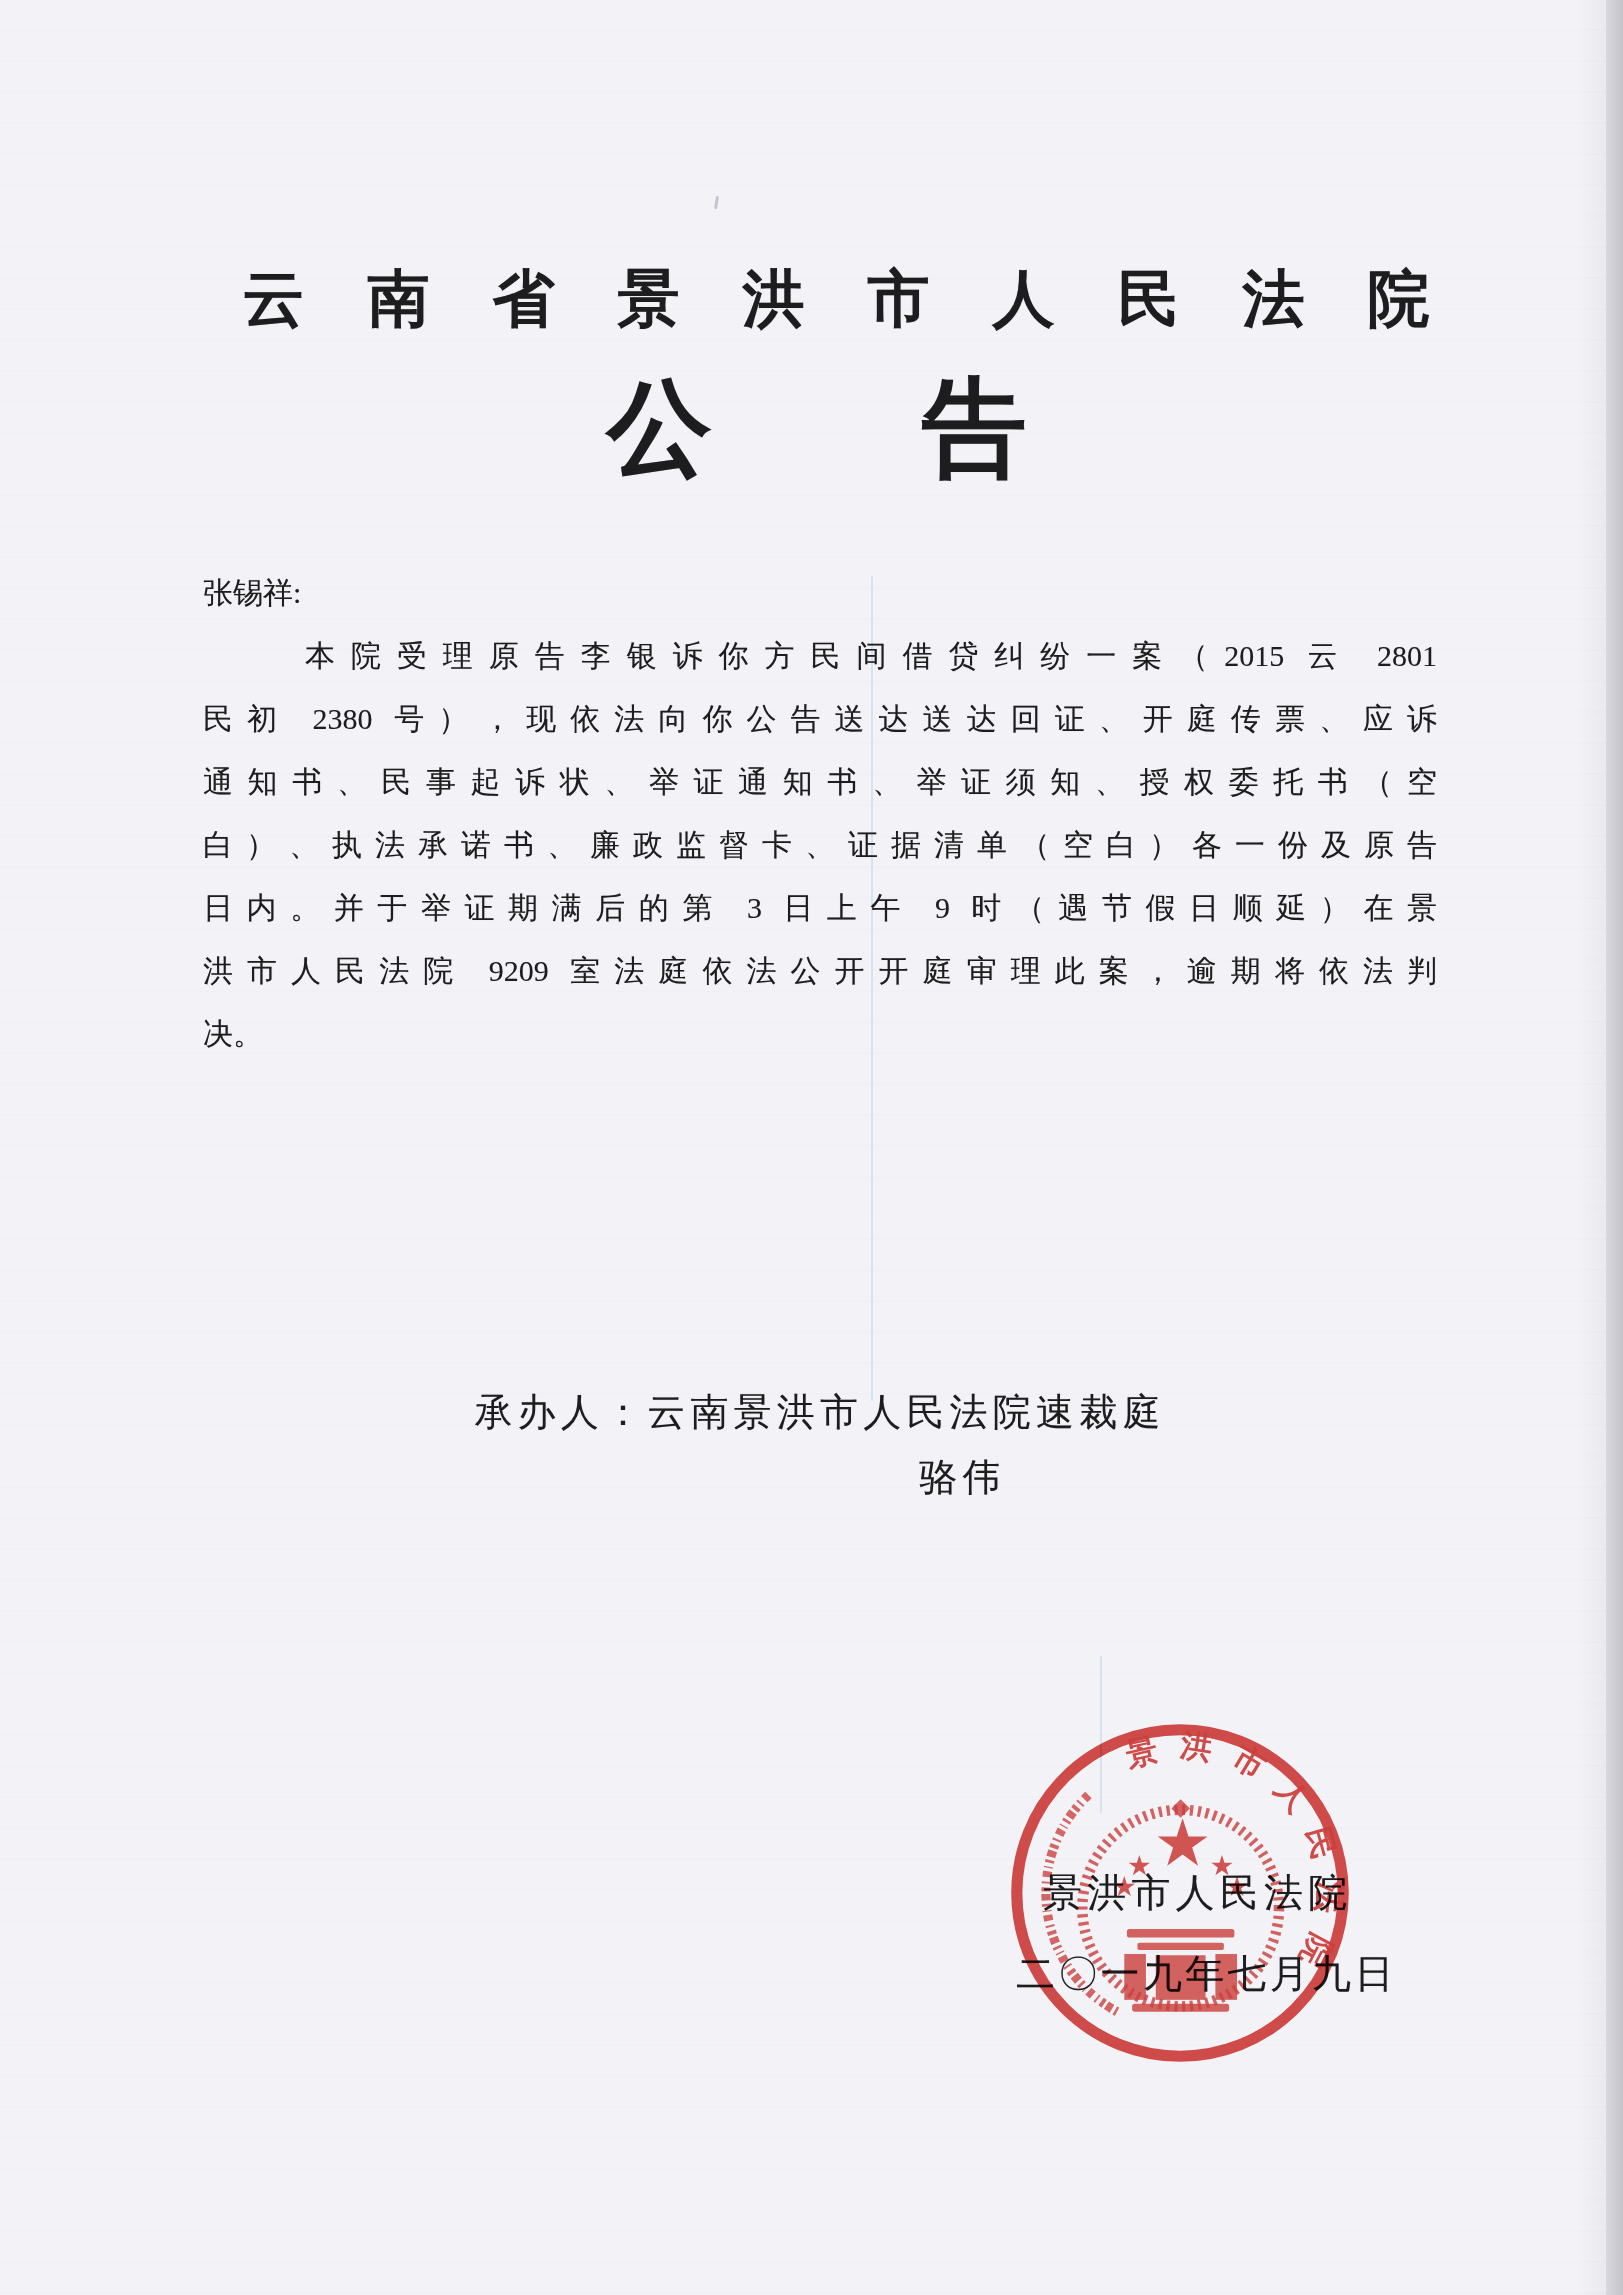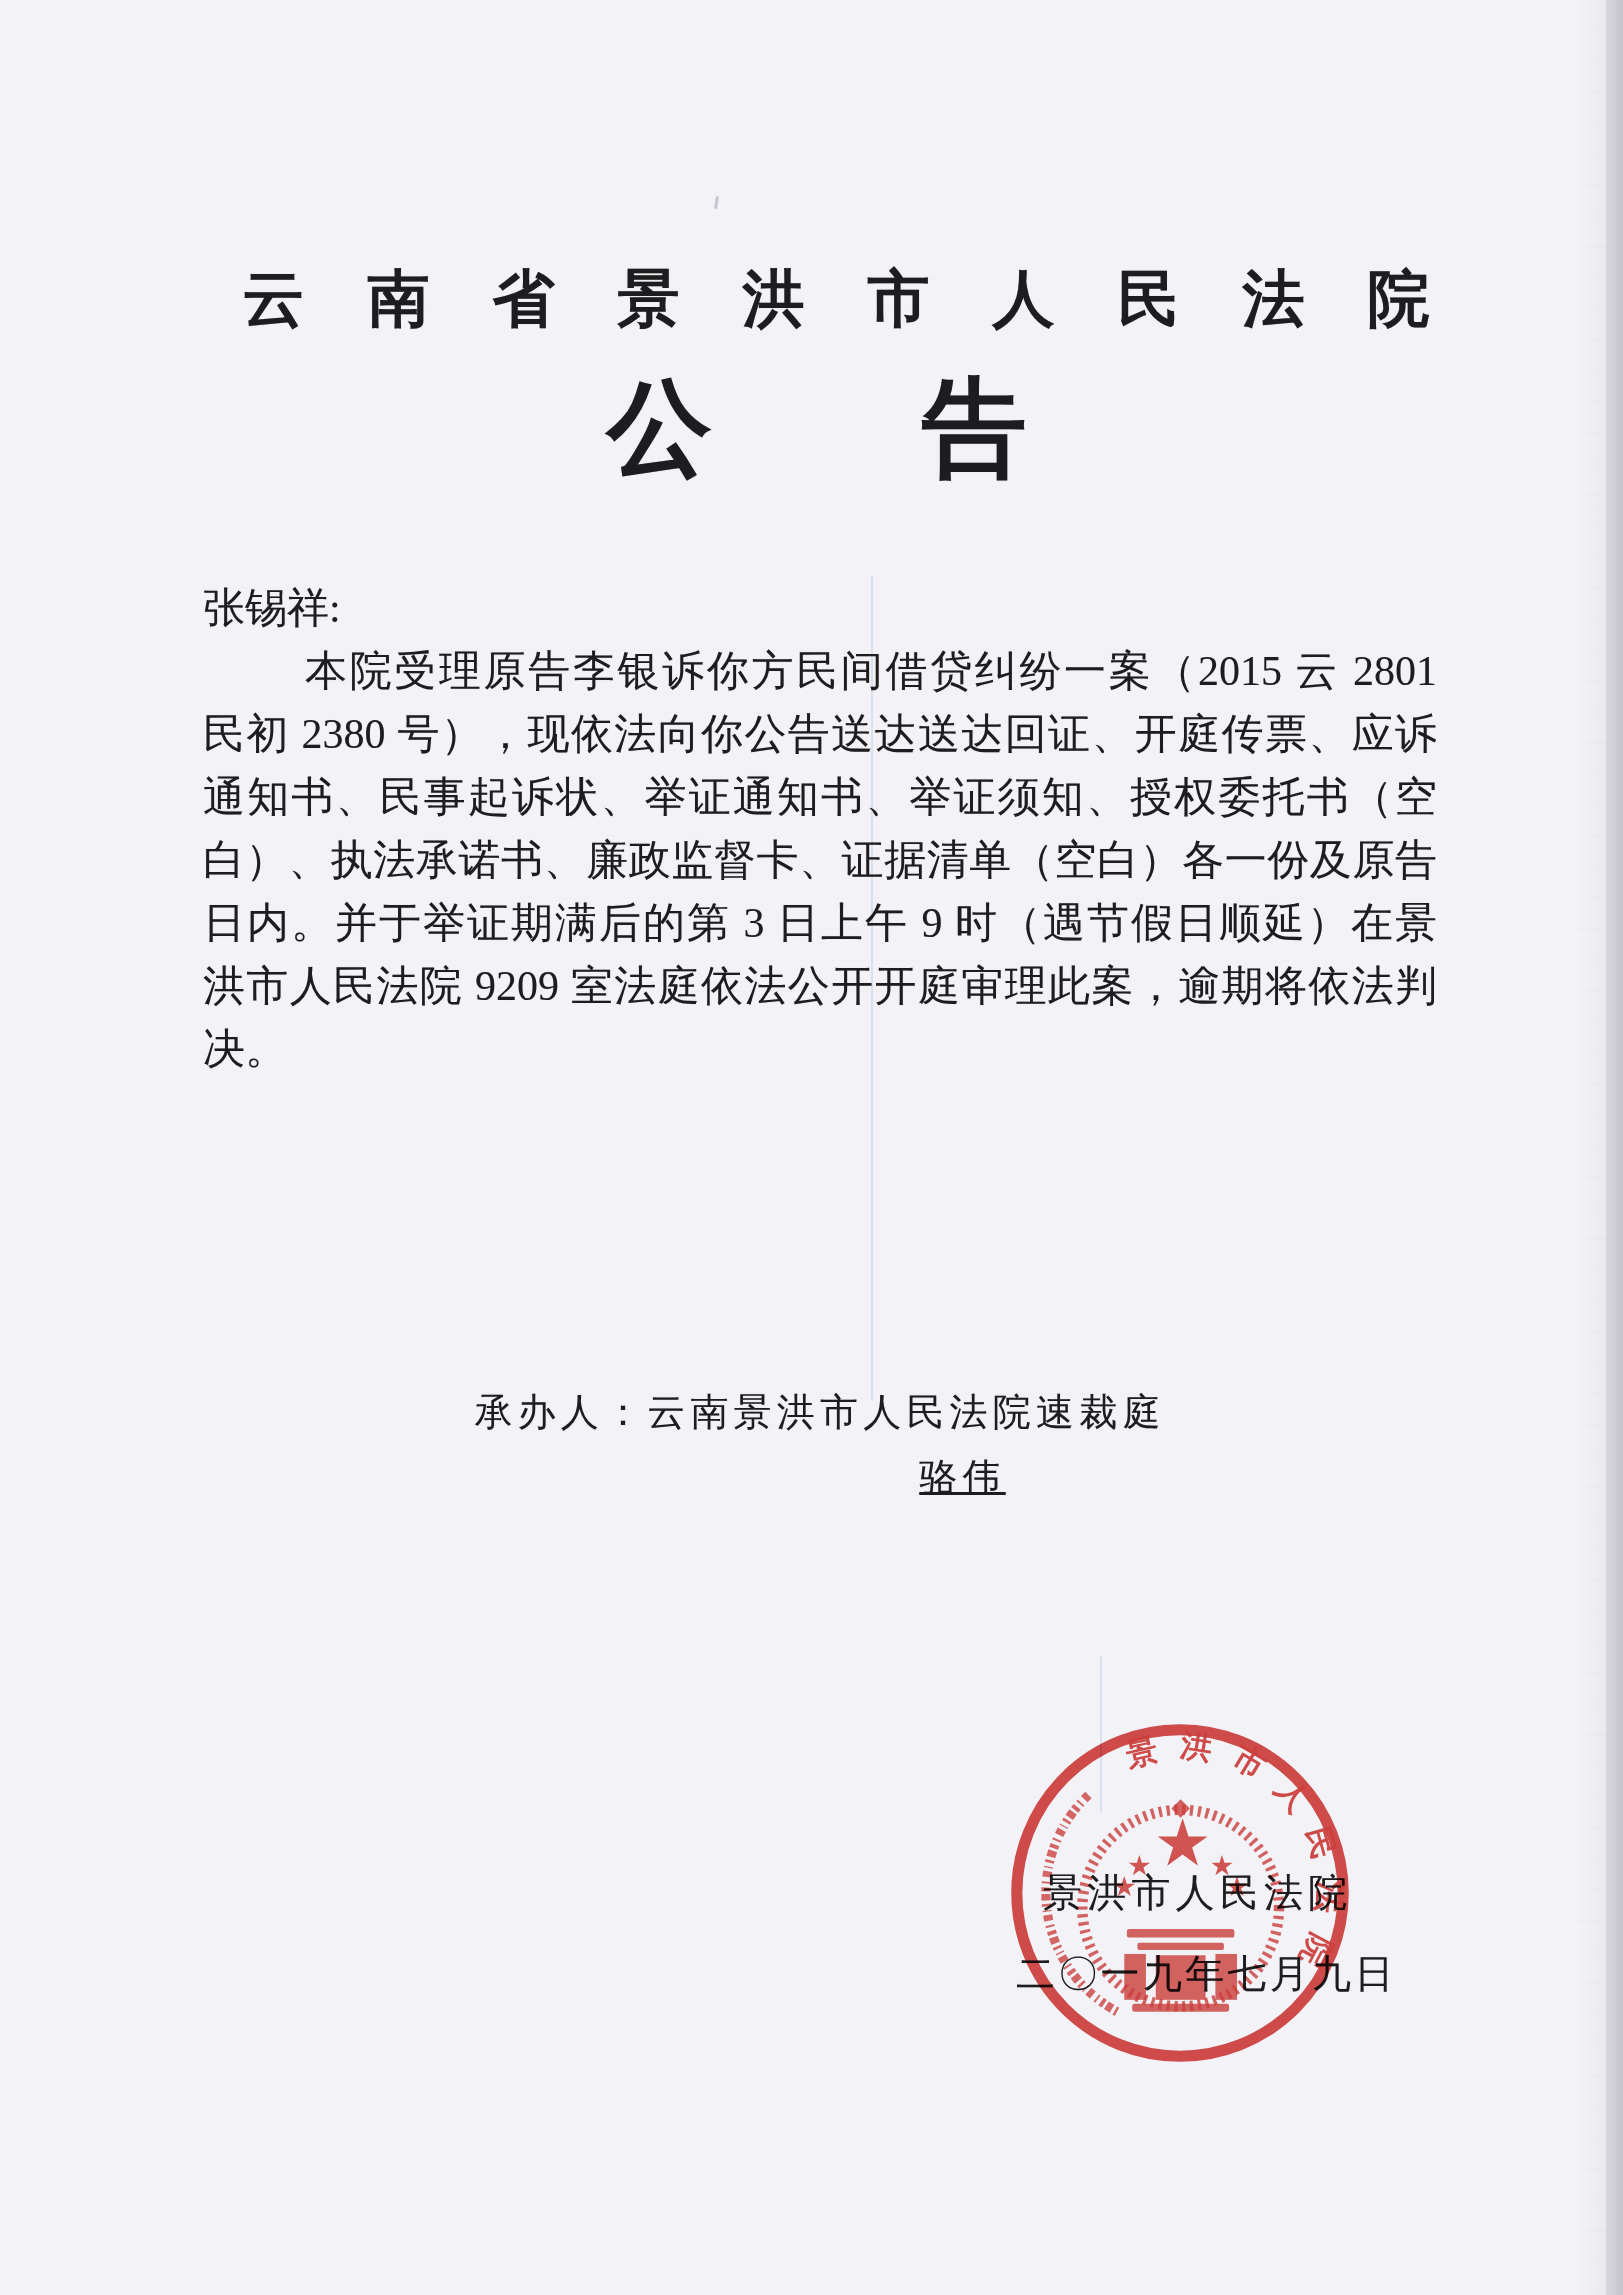--- a/index.html
+++ b/index.html
@@ -49,42 +49,42 @@
   .notice-title{
     position:absolute;left:0;top:359px;width:1623px;margin:0;
     text-align:center;
     font-size:105px;font-weight:700;
     transform:translateX(5.2px);
     white-space:nowrap;
     text-shadow:0 0 0.7px rgba(0,0,0,0.3);
   }
 
   .body-block{
-    position:absolute;left:203px;top:577px;width:1234px;
-    font-size:42px;
+    position:absolute;left:203px;top:561px;width:1234px;
+    font-size:30px;
   }
   .line{
     height:63px;line-height:63px;white-space:nowrap;
     text-shadow:0 0 0.7px rgba(0,0,0,0.28);
   }
   .jline{
     white-space:normal;
     text-align:justify;
     text-align-last:justify;
     -moz-text-align-last:justify;
   }
   .indent{padding-left:102px;}
 
   .handler-block{
     position:absolute;left:203px;top:1380px;width:1234px;
     font-size:38px;
     text-align:center;
   }
   .handler-block .line{height:65px;line-height:65px;letter-spacing:5.2px;}
-  .handler-name{padding-left:285px;letter-spacing:6.5px;text-decoration:underline;}
+  .handler-name{padding-left:285px;letter-spacing:6.5px;}
 
   .footer-court{
     position:absolute;left:1043px;top:1871px;
     font-size:39px;line-height:43px;letter-spacing:5.2px;
     white-space:nowrap;z-index:2;
     text-shadow:0 0 0.7px rgba(0,0,0,0.3);
   }
   .footer-date{
     position:absolute;left:1016px;top:1952px;
     font-size:39px;line-height:43px;letter-spacing:3.3px;

